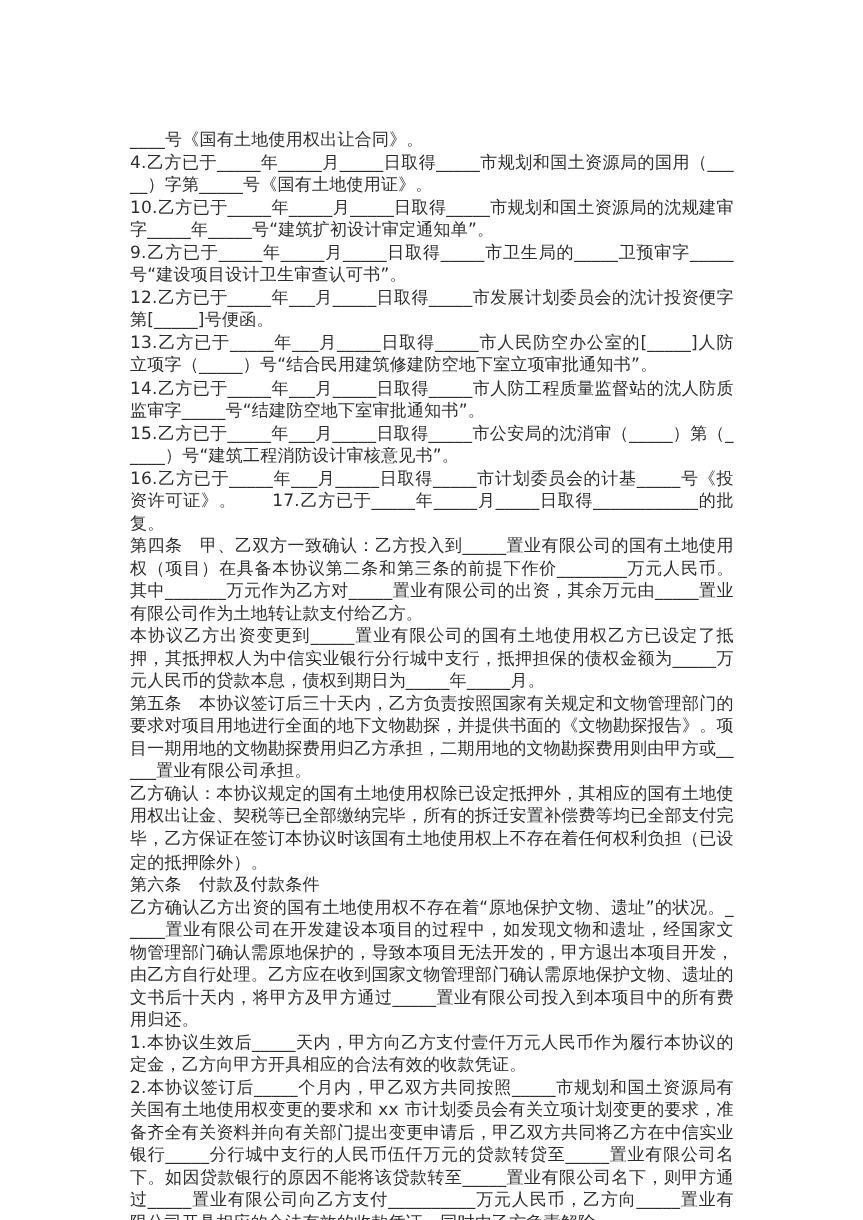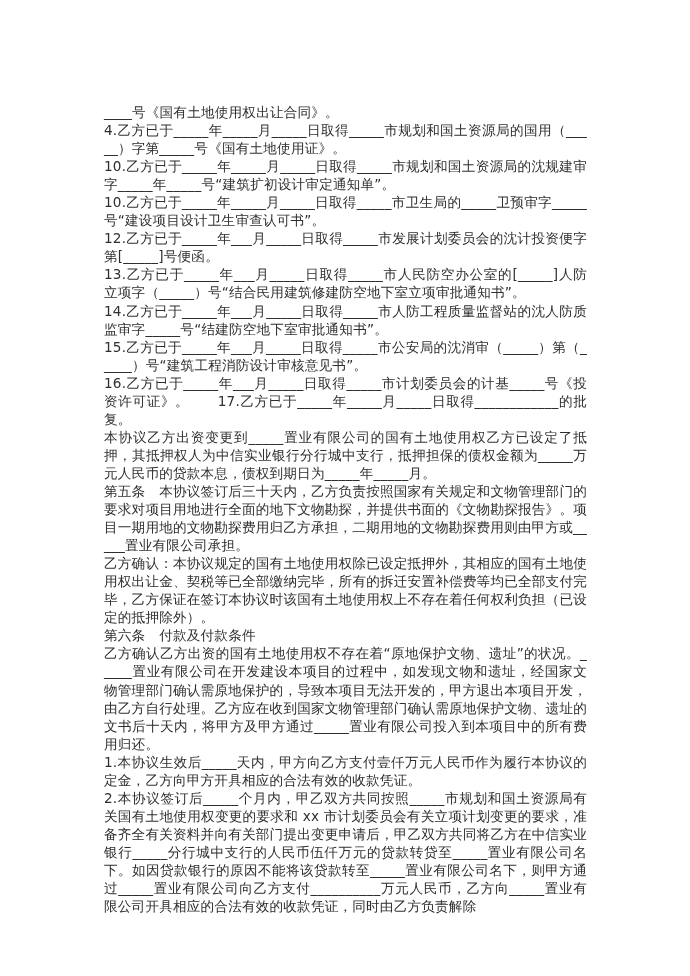--- a/index.html
+++ b/index.html
@@ -18,26 +18,27 @@
   }
   .para { margin: 0; padding: 0; word-break: break-all; }
 </style>
 </head>
 <body>
 
 <div class="page">
   <p class="para">____号《国有土地使用权出让合同》。</p>
   <p class="para">4.乙方已于_____年_____月_____日取得_____市规划和国土资源局的国用（_____）字第_____号《国有土地使用证》。</p>
   <p class="para">10.乙方已于_____年_____月_____日取得_____市规划和国土资源局的沈规建审字_____年_____号“建筑扩初设计审定通知单”。</p>
-  <p class="para">10.乙方已于_____年_____月_____日取得_____市卫生局的_____卫预审字_____号“建设项目设计卫生审查认可书”。</p>
+  <p class="para">9.乙方已于_____年_____月_____日取得_____市卫生局的_____卫预审字_____号“建设项目设计卫生审查认可书”。</p>
   <p class="para">12.乙方已于_____年___月_____日取得_____市发展计划委员会的沈计投资便字第[_____]号便函。</p>
   <p class="para">13.乙方已于_____年___月_____日取得_____市人民防空办公室的[_____]人防立项字（_____）号“结合民用建筑修建防空地下室立项审批通知书”。</p>
   <p class="para">14.乙方已于_____年___月_____日取得_____市人防工程质量监督站的沈人防质监审字_____号“结建防空地下室审批通知书”。</p>
   <p class="para">15.乙方已于_____年___月_____日取得_____市公安局的沈消审（_____）第（_____）号“建筑工程消防设计审核意见书”。</p>
   <p class="para">16.乙方已于_____年___月_____日取得_____市计划委员会的计基_____号《投资许可证》。　　17.乙方已于_____年_____月_____日取得____________的批复。</p>
+  <p class="para">第四条　甲、乙双方一致确认：乙方投入到_____置业有限公司的国有土地使用权（项目）在具备本协议第二条和第三条的前提下作价________万元人民币。其中_______万元作为乙方对_____置业有限公司的出资，其余万元由_____置业有限公司作为土地转让款支付给乙方。</p>
   <p class="para">本协议乙方出资变更到_____置业有限公司的国有土地使用权乙方已设定了抵押，其抵押权人为中信实业银行分行城中支行，抵押担保的债权金额为_____万元人民币的贷款本息，债权到期日为_____年_____月。</p>
   <p class="para">第五条　本协议签订后三十天内，乙方负责按照国家有关规定和文物管理部门的要求对项目用地进行全面的地下文物勘探，并提供书面的《文物勘探报告》。项目一期用地的文物勘探费用归乙方承担，二期用地的文物勘探费用则由甲方或_____置业有限公司承担。</p>
   <p class="para">乙方确认：本协议规定的国有土地使用权除已设定抵押外，其相应的国有土地使用权出让金、契税等已全部缴纳完毕，所有的拆迁安置补偿费等均已全部支付完毕，乙方保证在签订本协议时该国有土地使用权上不存在着任何权利负担（已设定的抵押除外）。</p>
   <p class="para">第六条　付款及付款条件</p>
   <p class="para">乙方确认乙方出资的国有土地使用权不存在着“原地保护文物、遗址”的状况。_____置业有限公司在开发建设本项目的过程中，如发现文物和遗址，经国家文物管理部门确认需原地保护的，导致本项目无法开发的，甲方退出本项目开发，由乙方自行处理。乙方应在收到国家文物管理部门确认需原地保护文物、遗址的文书后十天内，将甲方及甲方通过_____置业有限公司投入到本项目中的所有费用归还。</p>
   <p class="para">1.本协议生效后_____天内，甲方向乙方支付壹仟万元人民币作为履行本协议的定金，乙方向甲方开具相应的合法有效的收款凭证。</p>
   <p class="para">2.本协议签订后_____个月内，甲乙双方共同按照_____市规划和国土资源局有关国有土地使用权变更的要求和 xx 市计划委员会有关立项计划变更的要求，准备齐全有关资料并向有关部门提出变更申请后，甲乙双方共同将乙方在中信实业银行_____分行城中支行的人民币伍仟万元的贷款转贷至_____置业有限公司名下。如因贷款银行的原因不能将该贷款转至_____置业有限公司名下，则甲方通过_____置业有限公司向乙方支付__________万元人民币，乙方向_____置业有限公司开具相应的合法有效的收款凭证，同时由乙方负责解除</p>
 </div>
 
 </body></html>

